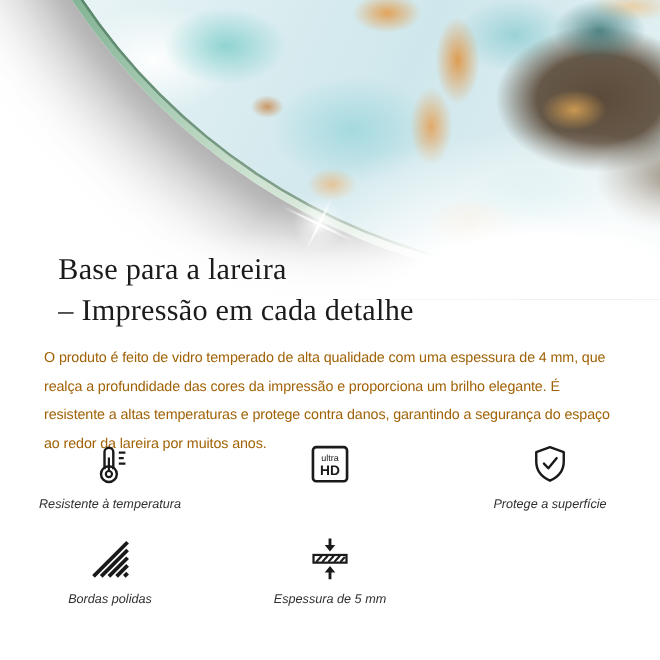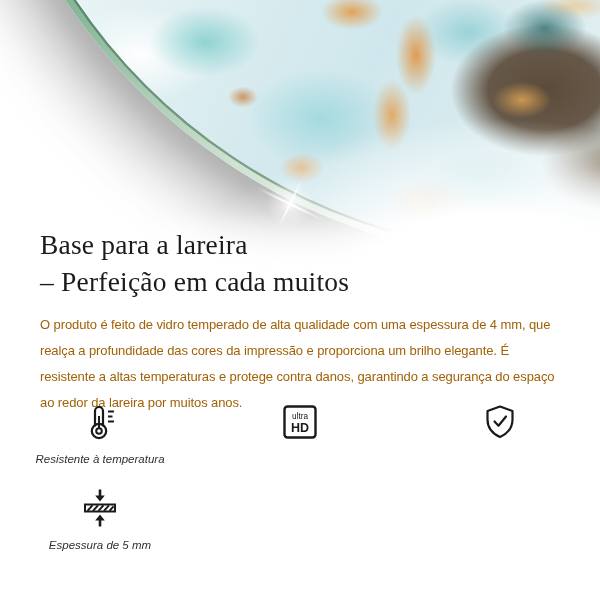--- a/index.html
+++ b/index.html
@@ -42,21 +42,21 @@
       background:radial-gradient(circle, rgba(255,255,255,.95) 0%, rgba(255,255,255,.5) 22%, rgba(255,255,255,0) 60%);}
   .sparkle .ray{position:absolute;left:-8px;top:27px;width:72px;height:2px;
       background:linear-gradient(90deg, rgba(255,255,255,0), #fff 40%, #fff 60%, rgba(255,255,255,0));}
   .sparkle .ray.r1{transform:rotate(26deg);}
   .sparkle .ray.r2{transform:rotate(-64deg);width:54px;left:1px;}
 
   
   .content{position:absolute;left:40px;top:226px;width:524px;}
   .title{margin:0;font-family:"Liberation Serif",serif;font-weight:400;color:#1b1b1b;
          font-size:27.5px;line-height:37px;letter-spacing:.2px;}
-  .title span{display:block;}
+  .title span{display:block;margin-left:13px;}
   .desc{margin:12px 0 0 0;font-size:13px;line-height:26px;color:#a16207;letter-spacing:-.1px;}
 
   
   .features{position:absolute;left:0;top:400px;width:600px;display:grid;
             grid-template-columns:repeat(3,200px);row-gap:20px;}
   .feature{display:flex;flex-direction:column;align-items:center;justify-content:space-between;}
   .icon-box{height:44px;display:flex;align-items:center;justify-content:center;}
   .f-label{margin-top:8px;font-size:11.5px;line-height:14px;color:#303030;text-align:center;font-style:italic;}
   .icon-box svg{display:block;}
 </style>
@@ -75,21 +75,21 @@
     <div class="sparkle">
       <span class="glow"></span>
       <span class="ray r1"></span>
       <span class="ray r2"></span>
     </div>
   </div>
 
   <div class="content">
     <h1 class="title">
       <span>Base para a lareira</span>
-      <span>– Perfeição em cada muitos</span>
+      <span>– Impressão em cada detalhe</span>
     </h1>
     <p class="desc">O produto é feito de vidro temperado de alta qualidade com uma espessura de 4 mm, que realça a profundidade das cores da impressão e proporciona um brilho elegante. É resistente a altas temperaturas e protege contra danos, garantindo a segurança do espaço ao redor da lareira por muitos anos.</p>
   </div>
 
   <div class="features">
 
     <div class="feature">
       <div class="icon-box">
         <svg width="40" height="40" viewBox="0 0 40 40" fill="none">
           <path d="M15 24.5 V9 a4 4 0 0 1 8 0 v15.5" stroke="#1a1a1a" stroke-width="2.2"></path>
@@ -112,23 +112,38 @@
       </div>
     </div>
 
     <div class="feature">
       <div class="icon-box">
         <svg width="40" height="40" viewBox="0 0 40 40" fill="none">
           <path d="M20 4.5 L32.5 9 v8.5 c0 8.3 -5.2 14.2 -12.5 17.5 C12.7 31.7 7.5 25.8 7.5 17.5 V9 Z" stroke="#1a1a1a" stroke-width="2.2" stroke-linejoin="round"></path>
           <path d="M14.5 19.5 l4 4.2 L26 14.5" stroke="#1a1a1a" stroke-width="2.2" stroke-linecap="round" stroke-linejoin="round"></path>
         </svg>
       </div>
+      <div class="f-label">Protege a superfície</div>
     </div>
 
 
+    <div class="feature">
+      <div class="icon-box">
+        <svg width="40" height="40" viewBox="0 0 40 40" fill="none">
+          <g stroke="#1a1a1a" stroke-width="3.4">
+            <path d="M5 36 L36 5"></path>
+            <path d="M12 36 L36 12"></path>
+            <path d="M19 36 L36 19"></path>
+            <path d="M26 36 L36 26"></path>
+            <path d="M33 36 L36 33"></path>
+          </g>
+        </svg>
+      </div>
+      <div class="f-label">Bordas polidas</div>
+    </div>
 
     <div class="feature">
       <div class="icon-box">
         <svg width="40" height="40" viewBox="0 0 40 40" fill="none">
           <path d="M20 1.5 v6.5" stroke="#1a1a1a" stroke-width="2.6"></path>
           <path d="M15.2 7.5 h9.6 L20 13.4 Z" fill="#1a1a1a"></path>
           <rect x="5" y="16.5" width="30" height="7" stroke="#1a1a1a" stroke-width="2"></rect>
           <g stroke="#1a1a1a" stroke-width="2">
             <path d="M7.5 22.8 L12.5 17.3"></path>
             <path d="M13 22.8 L18 17.3"></path>

